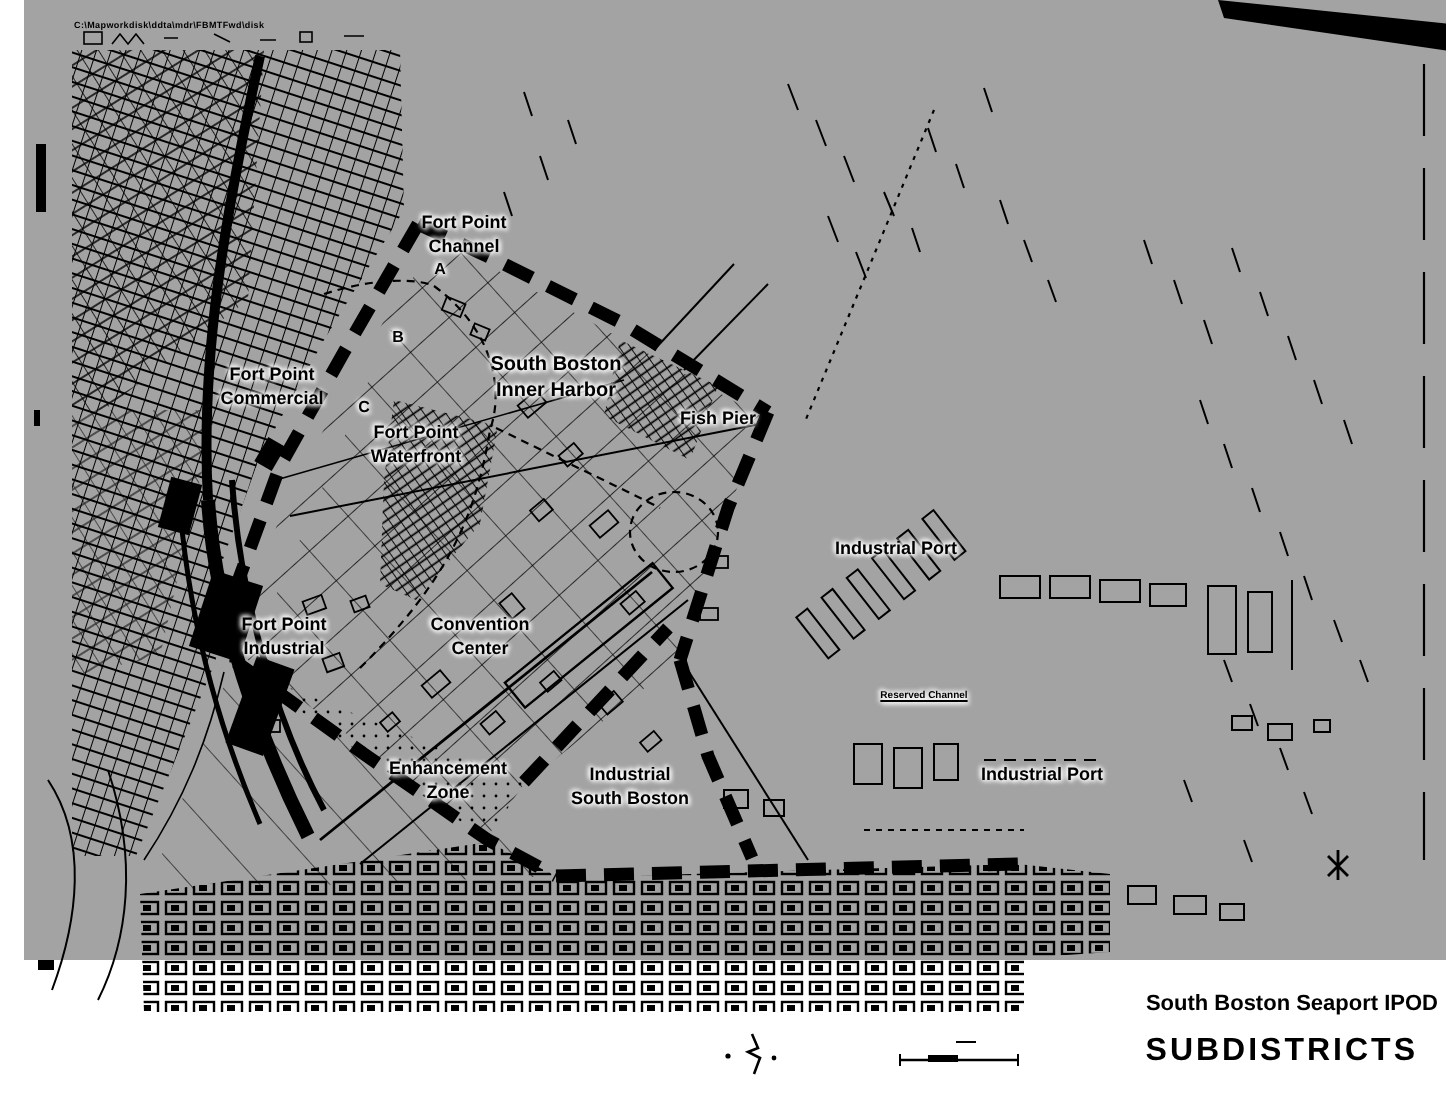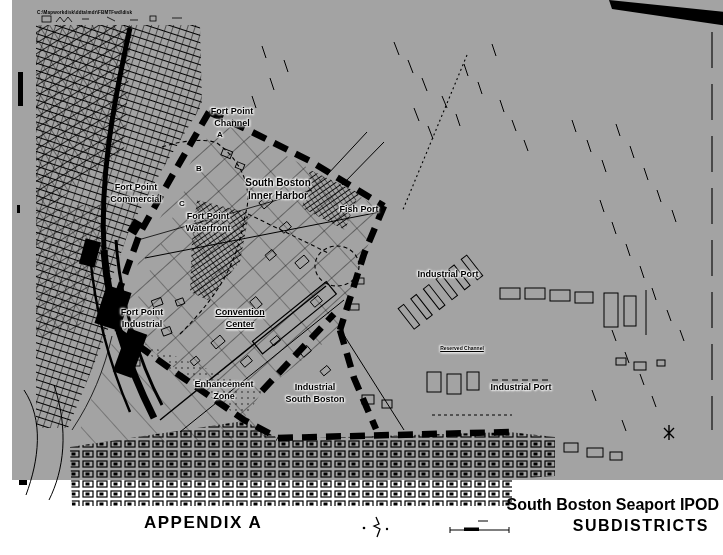--- a/index.html
+++ b/index.html
@@ -15,21 +15,21 @@
   }
   .marker { font-size:8px; }
   .tiny { font-size:5px; text-decoration:underline; letter-spacing:0; }
 
   .header-note { position:absolute; left:25px; top:10px; font-size:4.5px; font-weight:700; color:#000; letter-spacing:.2px; }
 
   .agency { position:absolute; left:20px; top:501px; font-family:"Liberation Serif", serif;
             font-size:8.5px; font-weight:700; letter-spacing:.4px; line-height:1.2; color:#000; }
   .drafted { font-family:"Liberation Sans", sans-serif; font-size:4.5px; letter-spacing:0; margin-top:1px; }
   .appendix { position:absolute; left:132px; top:513px; font-size:17px; font-weight:700; letter-spacing:1.5px; color:#000; }
-  .map-title { position:absolute; right:16px; top:496px; font-size:16px; font-weight:700; color:#000; }
+  .map-title { position:absolute; right:16px; top:496px; font-size:11px; font-weight:700; color:#000; }
   .map-subtitle { position:absolute; right:26px; top:517px; font-size:16px; font-weight:700; letter-spacing:1.5px; color:#000; }
 </style>
 </head>
 <body>
 
 <div class="canvas">
 
 <svg class="map-art" width="723" height="555" viewBox="0 0 723 555" xmlns="http://www.w3.org/2000/svg">
   <defs>
     <pattern id="xh1" width="7" height="7" patternUnits="userSpaceOnUse" patternTransform="rotate(18)">
@@ -219,30 +219,29 @@
 Channel</div>
 <div class="map-label marker" style="left:202px;top:130px;width:12px;">A</div>
 <div class="map-label marker" style="left:181px;top:164px;width:12px;">B</div>
 <div class="map-label marker" style="left:164px;top:199px;width:12px;">C</div>
 <div class="map-label" style="left:96px;top:182px;width:56px;">Fort Point
 Commercial</div>
 <div class="map-label" style="left:228px;top:176px;width:76px;font-size:10px;">South Boston
 Inner Harbor</div>
 <div class="map-label" style="left:168px;top:211px;width:56px;">Fort Point
 Waterfront</div>
-<div class="map-label" style="left:324px;top:204px;width:46px;">Fish Port</div>
+<div class="map-label" style="left:324px;top:204px;width:46px;">Fish Pier</div>
 <div class="map-label" style="left:404px;top:269px;width:64px;">Industrial Port</div>
 <div class="map-label tiny" style="left:424px;top:345px;width:52px;">Reserved Channel</div>
 <div class="map-label" style="left:104px;top:307px;width:52px;">Fort Point
 Industrial</div>
-<div class="map-label" style="left:200px;top:307px;width:56px;text-decoration:underline;">Convention
+<div class="map-label" style="left:200px;top:307px;width:56px;">Convention
 Center</div>
 <div class="map-label" style="left:178px;top:379px;width:68px;">Enhancement
 Zone</div>
 <div class="map-label" style="left:268px;top:382px;width:70px;">Industrial
 South Boston</div>
 <div class="map-label" style="left:476px;top:382px;width:66px;">Industrial Port</div>
 
-<div class="appendix">APPENDIX A</div>
 <div class="map-title">South Boston Seaport IPOD</div>
 <div class="map-subtitle">SUBDISTRICTS</div>
 
 </div>
 
 </body></html>

